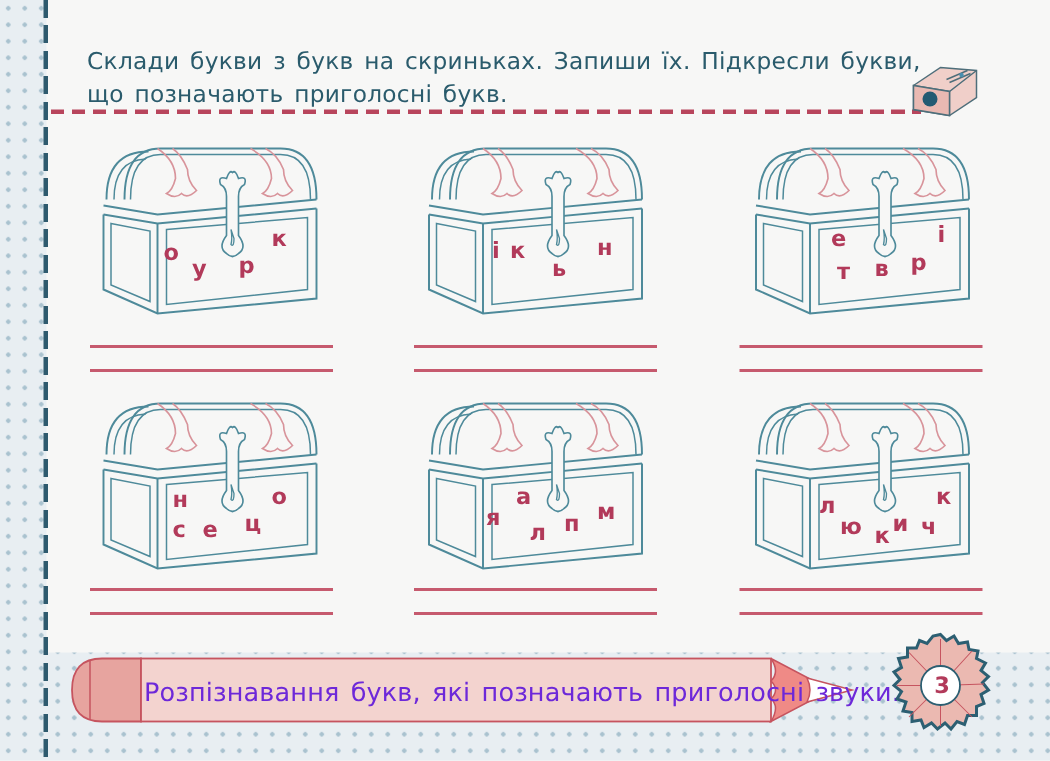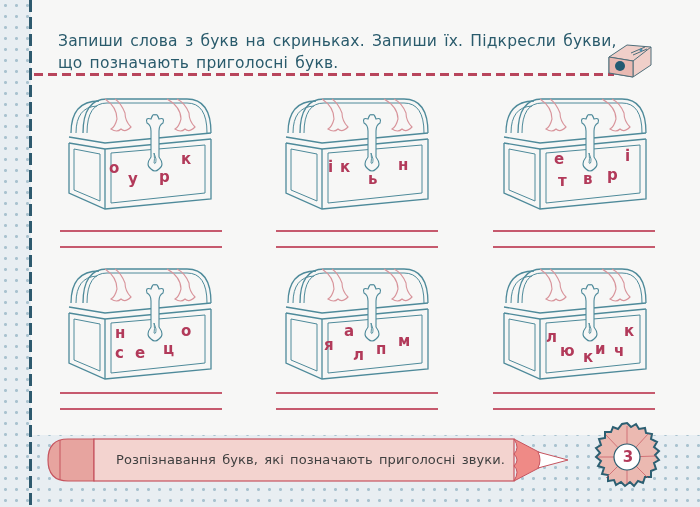--- a/index.html
+++ b/index.html
@@ -72,23 +72,23 @@
     height: 2px;
     background: #c65a6e;
   }
   .pencil {
     position: absolute;
     left: 46px; top: 438px;
     width: 530px; height: 44px;
   }
   .pencil-text {
     position: absolute;
-    left: 116px; top: 452px;
-    color: #404040;
-    font-size: 13px;
+    left: 96px; top: 452px;
+    color: #6d28d9;
+    font-size: 17px;
     letter-spacing: 0.1px;
     word-spacing: 2px;
   }
   .page-badge {
     position: absolute;
     left: 590px; top: 420px;
     width: 74px; height: 74px;
   }
   .page-num {
     position: absolute;
@@ -126,21 +126,21 @@
       <path d="M89 60 Q90 66 89 70 Q91 72 91 66 Z" fill="none" stroke="#4e8a9a" stroke-width="0.9"></path>
     </g>
   </defs>
 </svg>
 
 <div class="page"></div>
 <div class="page-bottom-fill"></div>
 <div class="left-dash"></div>
 
 <div class="instruction">
-  <div>Запиши слова з букв на скриньках. Запиши їх. Підкресли букви,</div>
+  <div>Склади букви з букв на скриньках. Запиши їх. Підкресли букви,</div>
   <div>що позначають приголосні букв.</div>
 </div>
 <div class="title-dash"></div>
 
 <svg class="sharpener" viewBox="0 0 50 44">
   <path d="M4 20 L22 8 L46 10 L46 28 L28 40 L4 36 Z" fill="#f0cfc9" stroke="#4e6e7a" stroke-width="1"></path>
   <path d="M4 20 L28 24 L46 10" fill="none" stroke="#4e6e7a" stroke-width="1"></path>
   <path d="M28 24 L28 40" fill="none" stroke="#4e6e7a" stroke-width="1"></path>
   <path d="M4 20 L28 24 L28 40 L4 36 Z" fill="#e9b9b2" stroke="#4e6e7a" stroke-width="1"></path>
   <circle cx="15" cy="29" r="5" fill="#235a72"></circle>

